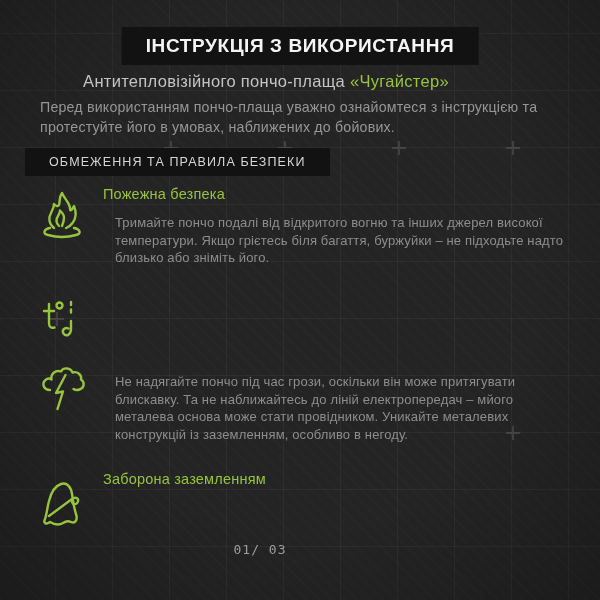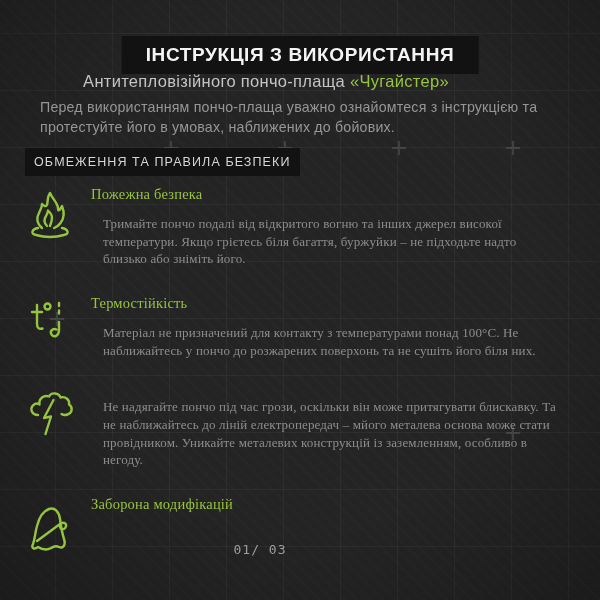--- a/index.html
+++ b/index.html
@@ -23,47 +23,47 @@
     position:absolute;inset:0;pointer-events:none;
     background:radial-gradient(ellipse at 50% 45%, rgba(0,0,0,0) 55%, rgba(0,0,0,0.25) 100%);
   }
   
   .plus{position:absolute;width:14px;height:14px;opacity:.16;}
   .plus::before,.plus::after{content:"";position:absolute;background:#cfcfcf;}
   .plus::before{left:6px;top:0;width:2px;height:14px;}
   .plus::after{left:0;top:6px;width:14px;height:2px;}
 
   .banner{
-    position:absolute;left:50%;top:36px;transform:translateX(-50%);
+    position:absolute;left:50%;top:27px;transform:translateX(-50%);
     background:#121212;
     padding:8px 24px;
     white-space:nowrap;
   }
   .banner h1{
     margin:0;font-size:19px;font-weight:bold;color:#f4f4f4;
     letter-spacing:.6px;
   }
   .subtitle{
     position:absolute;top:72px;left:0;width:532px;text-align:center;
     font-size:16.5px;color:#c3c3c3;letter-spacing:.3px;
   }
   .subtitle .hl{color:#97c43e;}
   .intro{
     position:absolute;top:97px;left:50%;transform:translateX(-50%);
     width:520px;text-align:left;
     font-size:14.2px;line-height:1.42;color:#969696;letter-spacing:.2px;
   }
   .section-box{
     position:absolute;left:25px;top:148px;
-    background:#121212;padding:7px 9px;
+    background:#121212;padding:7px 24px;
     font-size:12.5px;color:#d6d6d6;letter-spacing:1.1px;
     white-space:nowrap;
   }
   .items{
-    position:absolute;left:21px;top:186px;width:550px;font-family:Liberation Serif, serif;
+    position:absolute;left:33px;top:186px;width:550px;
   }
   .item{display:flex;align-items:flex-start;margin-bottom:15px;}
   .item .icon-wrap{
     width:58px;min-width:58px;display:flex;justify-content:center;
     padding-top:2px;
   }
   .item .txt{flex:1;padding-left:12px;}
   .item h3{
     margin:0 0 2px 0;font-size:14.5px;font-weight:normal;color:#97c43e;
     letter-spacing:.2px;
@@ -123,24 +123,20 @@
     <div class="item">
       <div class="icon-wrap">
         <svg class="icon-svg" width="46" height="50" viewBox="0 0 46 50">
           <path d="M10 8 V27 C10 31 12 32.5 15.5 31.5"></path>
           <path d="M5 15 H15"></path>
           <circle cx="20.5" cy="9.5" r="3"></circle>
           <path d="M32 6 V20" stroke-dasharray="3 4.5"></path>
           <path d="M32 25 V33 C32 39 27 41 24.5 37.5 C22.5 34.5 25.5 30.5 29.5 32.5"></path>
         </svg>
       </div>
-      <div class="txt">
-        <h3>Термостійкість</h3>
-        <p>Матеріал не призначений для контакту з температурами понад 100°С. Не наближайтесь у пончо до розжарених поверхонь та не сушіть його біля них.</p>
-      </div>
     </div>
 
     <div class="item">
       <div class="icon-wrap">
         <svg class="icon-svg" width="50" height="54" viewBox="0 0 50 54">
           <path d="M13 27 C6.5 27 4.5 20.5 8.5 17 C10.5 15.3 13 15.5 14.5 16.5 C13.5 10.5 19 6.5 24 8.5 C26 4 34 4.5 35.5 9.5 C40.5 8 45 12 44 16.5 C48 19 47.5 25 42.5 26.5 C40.5 27.2 38 27 36.5 26"></path>
           <path d="M28.5 12 L19 30 L26 28.5 L20.5 46"></path>
         </svg>
       </div>
       <div class="txt">
@@ -149,20 +145,20 @@
     </div>
 
     <div class="item">
       <div class="icon-wrap">
         <svg class="icon-svg" width="48" height="56" viewBox="0 0 48 56">
           <path d="M12 49 C8 52 5 50 7 46 C9 41 9 35 11 28 C13 20 17 13 23 11 C29 9 33 14 34 21 C35 28 36 35 38 41 C40 47 37 51 33 49 C30 47.5 28 48 25 50 C21 52.5 16 51.5 12 49 Z"></path>
           <path d="M11 43 L34 26 C38 23 41.5 26 39.5 29.5 C38 32 34.5 31.5 34 28.5"></path>
         </svg>
       </div>
       <div class="txt">
-        <h3>Заборона модифікацій</h3>
+        <h3>Заборона заземленням</h3>
       </div>
     </div>
 
   </div>
 
   <div class="footer">01/ 03</div>
 </div>
 
 </body></html>

